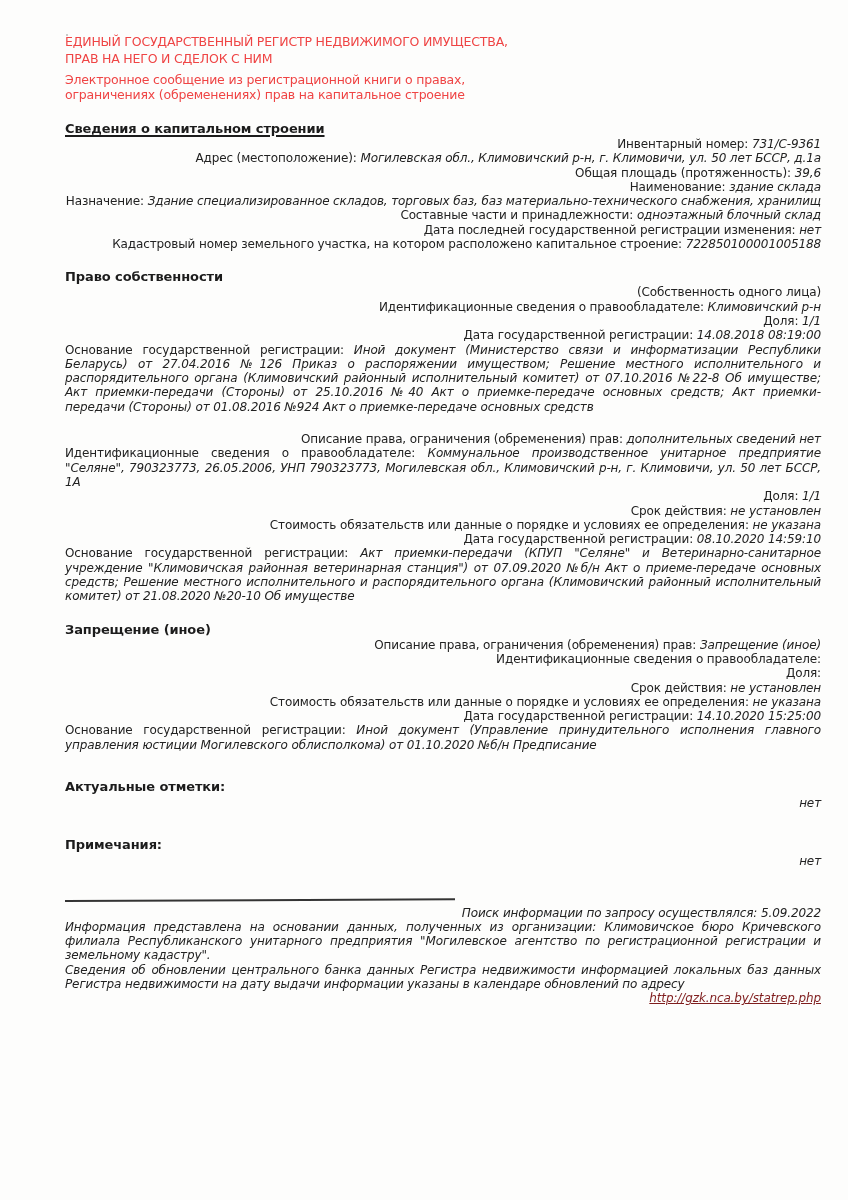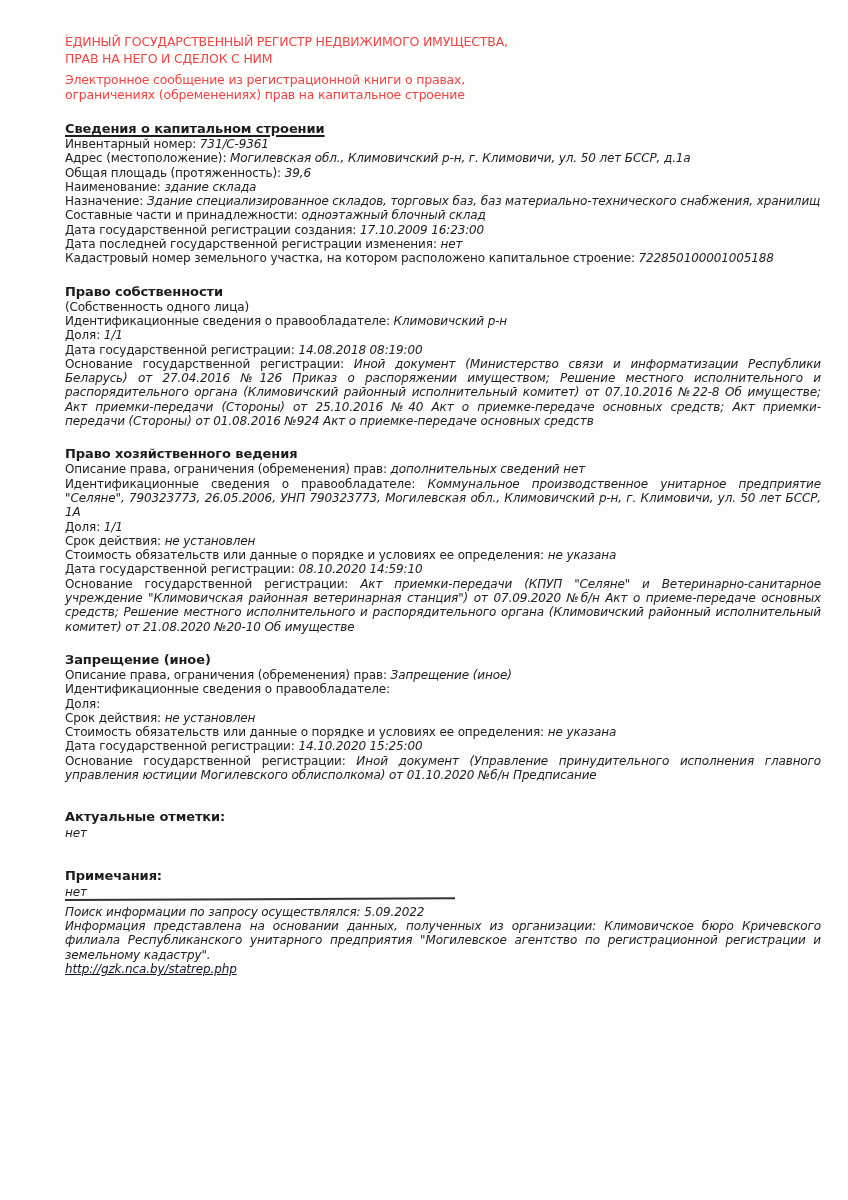--- a/index.html
+++ b/index.html
@@ -29,37 +29,37 @@
 
   section{margin:0;}
   .sec{margin-top:22px;}
   .sec-first{margin-top:19px;}
   h2{
     font-size:13px;line-height:16px;font-weight:bold;
     margin:0;color:#1c1c1c;letter-spacing:-0.1px;
   }
   .underlined{text-decoration:underline;text-decoration-thickness:1.5px;text-underline-offset:2px;}
   .line{
-    margin:0;font-size:12px;line-height:14.3px;letter-spacing:-0.12px;color:#222;
+    margin:0;font-size:12px;line-height:14.3px;letter-spacing:-0.12px;color:#222;text-align:right;
   }
   .justify{text-align:justify;}
   .val{font-style:italic;}
   .sub-plain{font-style:normal;}
   .sec-gap-lg{margin-top:18px;}
   .mini-sec{margin-top:27px;}
   .mini-sec .line{margin-top:1px;}
 
-  .footer-block{}
+  .footer-block{margin-top:31px;}
   .divider{
     width:390px;border-top:2px solid #343434;margin:0 0 4px 0;
     transform:rotate(-0.25deg);transform-origin:left center;
   }
   .footer-line{font-style:italic;}
   .doc-link{
-    font-style:italic;color:#0f172a;text-decoration:underline;cursor:default;
+    font-style:italic;color:#7f1d1d;text-decoration:underline;cursor:default;
   }
 </style>
 </head>
 <body>
 
 <div class="page">
   <div class="artifact-dot"></div>
   <div class="content">
 
     <header class="doc-header">
@@ -72,36 +72,34 @@
     </header>
 
     <section class="sec sec-first">
       <h2 class="underlined">Сведения о капитальном строении</h2>
       <p class="line"><span class="lbl">Инвентарный номер:</span> <span class="val">731/С-9361</span></p>
       <p class="line"><span class="lbl">Адрес (местоположение):</span> <span class="val">Могилевская обл., Климовичский р-н, г. Климовичи, ул. 50 лет БССР, д.1а</span></p>
       <p class="line"><span class="lbl">Общая площадь (протяженность):</span> <span class="val">39,6</span></p>
       <p class="line"><span class="lbl">Наименование:</span> <span class="val">здание склада</span></p>
       <p class="line"><span class="lbl">Назначение:</span> <span class="val">Здание специализированное складов, торговых баз, баз материально-технического снабжения, хранилищ</span></p>
       <p class="line"><span class="lbl">Составные части и принадлежности:</span> <span class="val">одноэтажный блочный склад</span></p>
-      <p class="line"><span class="lbl">Дата государственной регистрации создания:</span> <span class="val">17.10.2009 16:23:00</span></p>
       <p class="line"><span class="lbl">Дата последней государственной регистрации изменения:</span> <span class="val">нет</span></p>
       <p class="line"><span class="lbl">Кадастровый номер земельного участка, на котором расположено капитальное строение:</span> <span class="val">722850100001005188</span></p>
     </section>
 
     <section class="sec sec-gap-lg">
       <h2>Право собственности</h2>
       <p class="line sub-plain">(Собственность одного лица)</p>
       <p class="line"><span class="lbl">Идентификационные сведения о правообладателе:</span> <span class="val">Климовичский р-н</span></p>
       <p class="line"><span class="lbl">Доля:</span> <span class="val">1/1</span></p>
       <p class="line"><span class="lbl">Дата государственной регистрации:</span> <span class="val">14.08.2018 08:19:00</span></p>
       <p class="line justify"><span class="lbl">Основание государственной регистрации:</span> <span class="val">Иной документ (Министерство связи и информатизации Республики Беларусь) от 27.04.2016 №126 Приказ о распоряжении имуществом; Решение местного исполнительного и распорядительного органа (Климовичский районный исполнительный комитет) от 07.10.2016 №22-8 Об имуществе; Акт приемки-передачи (Стороны) от 25.10.2016 №40 Акт о приемке-передаче основных средств; Акт приемки-передачи (Стороны) от 01.08.2016 №924 Акт о приемке-передаче основных средств</span></p>
     </section>
 
     <section class="sec sec-gap-lg">
-      <h2>Право хозяйственного ведения</h2>
       <p class="line"><span class="lbl">Описание права, ограничения (обременения) прав:</span> <span class="val">дополнительных сведений нет</span></p>
       <p class="line justify"><span class="lbl">Идентификационные сведения о правообладателе:</span> <span class="val">Коммунальное производственное унитарное предприятие "Селяне", 790323773, 26.05.2006, УНП 790323773, Могилевская обл., Климовичский р-н, г. Климовичи, ул. 50 лет БССР, 1А</span></p>
       <p class="line"><span class="lbl">Доля:</span> <span class="val">1/1</span></p>
       <p class="line"><span class="lbl">Срок действия:</span> <span class="val">не установлен</span></p>
       <p class="line"><span class="lbl">Стоимость обязательств или данные о порядке и условиях ее определения:</span> <span class="val">не указана</span></p>
       <p class="line"><span class="lbl">Дата государственной регистрации:</span> <span class="val">08.10.2020 14:59:10</span></p>
       <p class="line justify"><span class="lbl">Основание государственной регистрации:</span> <span class="val">Акт приемки-передачи (КПУП "Селяне" и Ветеринарно-санитарное учреждение "Климовичская районная ветеринарная станция") от 07.09.2020 №б/н Акт о приеме-передаче основных средств; Решение местного исполнительного и распорядительного органа (Климовичский районный исполнительный комитет) от 21.08.2020 №20-10 Об имуществе</span></p>
     </section>
 
     <section class="sec sec-gap-lg">
@@ -122,17 +120,18 @@
 
     <section class="mini-sec">
       <h2>Примечания:</h2>
       <p class="line val">нет</p>
     </section>
 
     <footer class="footer-block">
       <div class="divider"></div>
       <p class="line footer-line"><span class="lbl">Поиск информации по запросу осуществлялся:</span> <span>5.09.2022</span></p>
       <p class="line footer-line justify">Информация представлена на основании данных, полученных из организации: Климовичское бюро Кричевского филиала Республиканского унитарного предприятия "Могилевское агентство по регистрационной регистрации и земельному кадастру".</p>
+      <p class="line footer-line justify">Сведения об обновлении центрального банка данных Регистра недвижимости информацией локальных баз данных Регистра недвижимости на дату выдачи информации указаны в календаре обновлений по адресу</p>
       <p class="line"><span class="doc-link">http://gzk.nca.by/statrep.php</span></p>
     </footer>
 
   </div>
 </div>
 
 </body></html>

